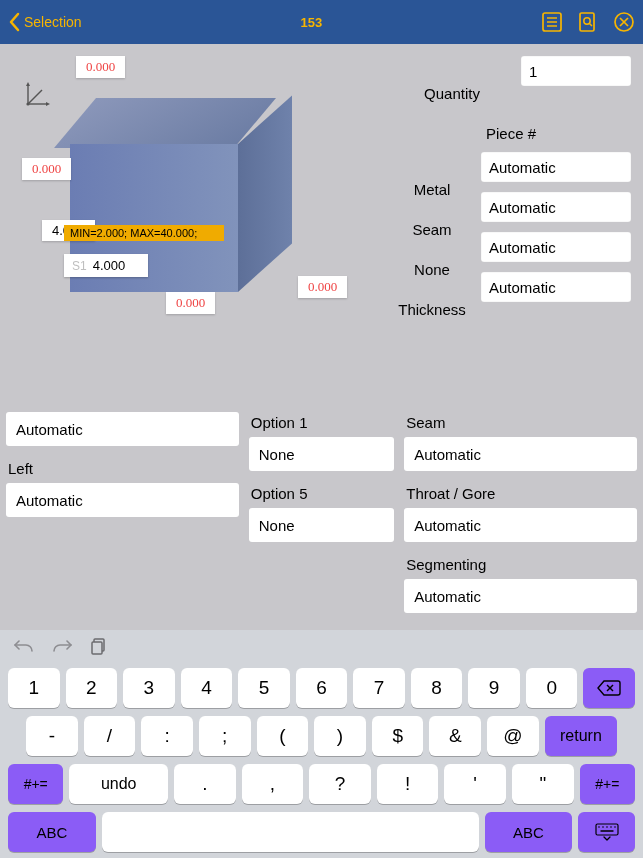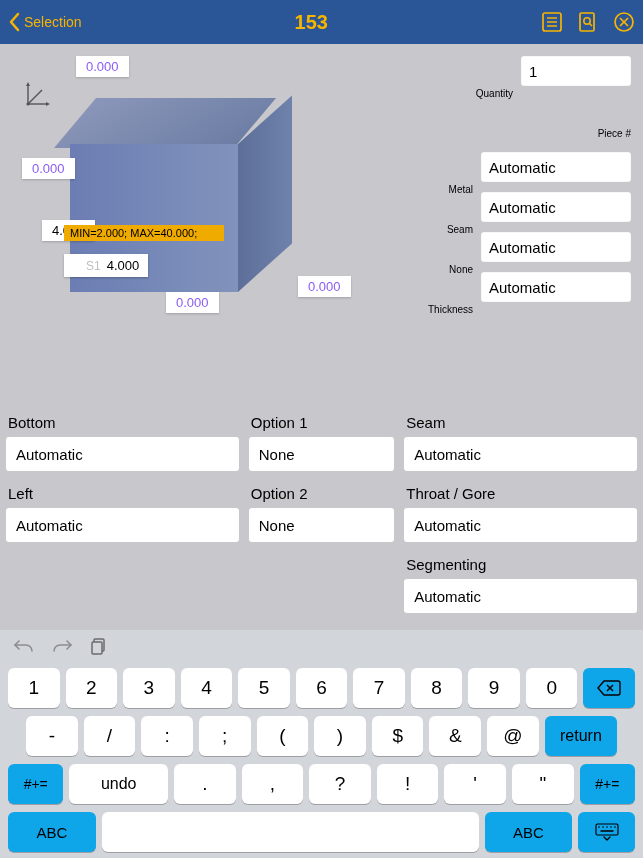--- a/index.html
+++ b/index.html
@@ -9,41 +9,41 @@
   .nav {
     background: #2a5596;
     height: 44px;
     display: flex;
     align-items: center;
     padding: 0 8px;
     color: #f7b500;
   }
   .nav-back { display: flex; align-items: center; cursor: pointer; font-size: 14px; }
   .nav-back svg { width: 12px; height: 20px; }
-  .nav-title { flex: 1; text-align: center; font-size: 20px; font-weight: 600; }
+  .nav-title { flex: 1; text-align: center; font-size: 13px; font-weight: 600; }
   .nav-icons { display: flex; gap: 14px; align-items: center; }
   .nav-icons span { cursor: pointer; display: inline-flex; }
 
   
   .content {
     background: #c8c7cb;
     height: calc(858px - 44px - 228px);
     position: relative;
     overflow: hidden;
   }
 
   
   .preview {
     position: absolute; left: 10px; top: 8px; width: 360px; height: 290px;
   }
   .dim-badge {
     position: absolute; background: #fff; padding: 3px 10px; font-size: 13px;
     color: #000; box-shadow: 0 1px 2px rgba(0,0,0,.2);
   }
-  .dim-badge.gray { color: #8b5cf6; }
+  .dim-badge.gray { color: #ef4444; font-family: Liberation Serif, serif; }
   .origin-icon { position: absolute; left: 14px; top: 28px; }
 
   
   .cube {
     position: absolute; left: 60px; top: 46px; width: 240px; height: 190px;
   }
   .cube .top {
     position: absolute; left: 26px; top: 0;
     width: 180px; height: 50px;
     background: linear-gradient(135deg,#8a96b9 0%, #6c7da4 100%);
@@ -62,32 +62,32 @@
     transform-origin: 0 0;
     transform: skewY(-42deg);
   }
   .tooltip {
     position: absolute;
     background: #f0ab00; color:#000;
     font-size: 11px; padding: 2px 6px;
   }
   .tooltip-input {
     position: absolute; background:#fff; font-size:13px;
-    padding: 4px 22px; width: 84px; display:flex; gap:6px; align-items:center;
+    padding: 4px 8px; width: 84px; display:flex; gap:6px; align-items:center;
     box-shadow: 0 1px 2px rgba(0,0,0,.25);
   }
   .tooltip-input .lab { color:#bfbfbf; font-size:12px; }
 
   
   .form-right {
     position:absolute; right:12px; top:10px; width: 240px;
     display:flex; flex-direction:column; gap:6px;
   }
   .field-row { display:flex; align-items:center; gap:8px; height:34px; }
-  .field-label { flex:1; text-align:right; font-size:10px;margin-top:44px; }
+  .field-label { flex:1; text-align:center; font-size:15px;margin-top:44px; }
   .field-input {
     width: 150px; height: 30px; background:#fff; border:none;
     border-radius:3px; padding:0 8px; font-size:15px;
     box-shadow: inset 0 0 0 .5px rgba(0,0,0,.06);
   }
   .field-input.narrow { width: 110px; }
 
   
   .grid {
     position:absolute; left:6px; top:368px; right:6px;
@@ -112,21 +112,21 @@
   }
   .kb-toolbar span { color:#8d8d91; cursor:pointer; }
   .kb-rows { flex:1; display:flex; flex-direction:column; gap:8px; padding:4px 4px 6px; }
   .kb-row { display:flex; gap:6px; padding:0 4px; }
   .key {
     flex:1; height:40px; background:#fff; border-radius:6px;
     display:flex; align-items:center; justify-content:center;
     font-size:19px; box-shadow:0 1px 0 rgba(0,0,0,.25);
     cursor:pointer; user-select:none;
   }
-  .key.dark { background:#0ea5e9; }
+  .key.dark { background:#8b5cf6; }
   .key.wide { flex:1.4; font-size:16px; }
   .key.space { flex:6; }
   .key.small { flex:.9; }
   .kb-row.indent { padding:0 22px; }
 </style>
 </head>
 <body>
 
 <div class="nav">
   <div class="nav-back">
@@ -217,29 +217,28 @@
       <input class="field-input" value="Automatic" style="">
     </div>
     <div class="field-row">
       <div class="field-label">Thickness</div>
       <input class="field-input" value="Automatic" style="">
     </div>
   </div>
 
   <div class="grid">
     <div class="col col-wide">
-      <div class="heading">Bottom</div>
       <div class="value">Automatic</div>
       <div class="heading">Left</div>
       <div class="value">Automatic</div>
     </div>
     <div class="col">
       <div class="heading">Option 1</div>
       <div class="value">None</div>
-      <div class="heading">Option 2</div>
+      <div class="heading">Option 5</div>
       <div class="value">None</div>
     </div>
     <div class="col col-wide">
       <div class="heading">Seam</div>
       <div class="value">Automatic</div>
       <div class="heading">Throat / Gore</div>
       <div class="value">Automatic</div>
       <div class="heading">Segmenting</div>
       <div class="value">Automatic</div>
     </div>

